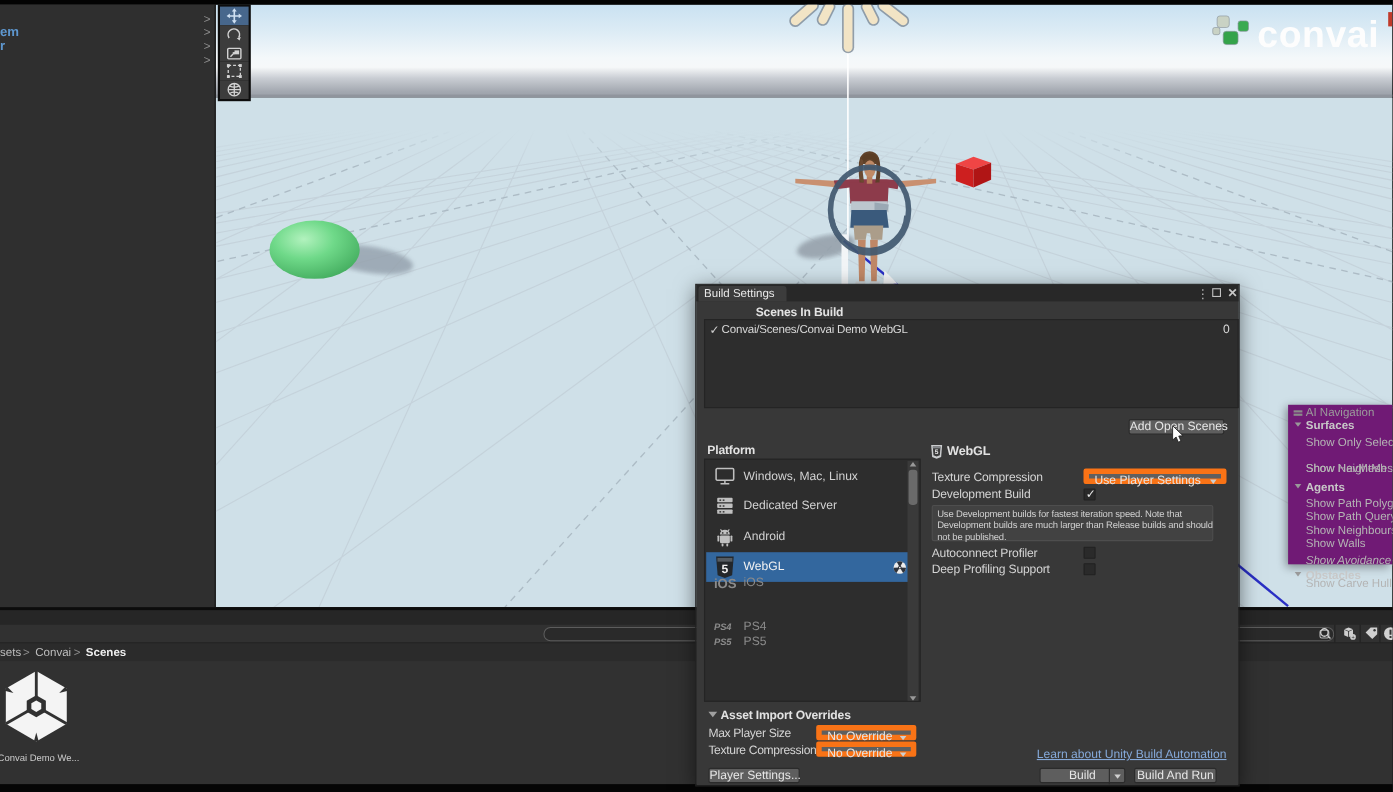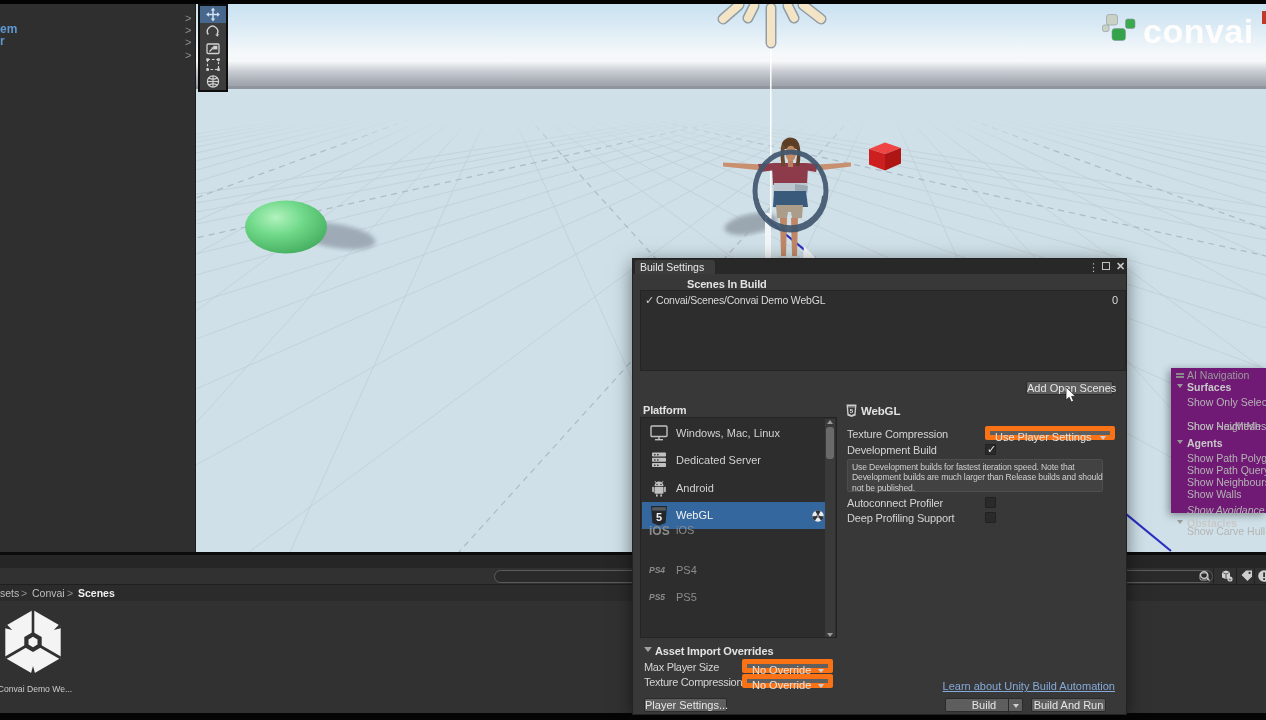--- a/index.html
+++ b/index.html
@@ -335,21 +335,21 @@
               <text x="1" y="14.5" font-size="12" font-weight="bold" fill="#8b8b8b" font-family="Liberation Sans,sans-serif">iOS</text>
             </svg></span>
           <span class="pl">iOS</span>
         </div>
         <div class="prow dis" style="top:139px;">
           <span style="position:absolute;left:6px;top:3px;"><svg width="26" height="20" viewBox="0 0 26 20">
               <text x="1" y="13" font-size="8.5" font-weight="bold" font-style="italic" fill="#8b8b8b" font-family="Liberation Sans,sans-serif">PS4</text>
             </svg></span>
           <span class="pl">PS4</span>
         </div>
-        <div class="prow dis" style="top:166px;">
+        <div class="prow dis" style="top:152px;">
           <span style="position:absolute;left:6px;top:3px;"><svg width="26" height="20" viewBox="0 0 26 20">
               <text x="1" y="13" font-size="8.5" font-weight="bold" font-style="italic" fill="#8b8b8b" font-family="Liberation Sans,sans-serif">PS5</text>
             </svg></span>
           <span class="pl">PS5</span>
         </div>
       <div style="position:absolute;right:1px;top:1px;width:10px;height:219px;background:#3a3a3a;">
         <div style="position:absolute;left:2px;top:1px;width:0;height:0;border-left:3px solid transparent;border-right:3px solid transparent;border-bottom:4px solid #999;"></div>
         <div style="position:absolute;left:1px;top:8px;width:8px;height:32px;background:#6a6a6a;border-radius:3px;"></div>
         <div style="position:absolute;left:2px;bottom:1px;width:0;height:0;border-left:3px solid transparent;border-right:3px solid transparent;border-top:4px solid #999;"></div>
       </div>

